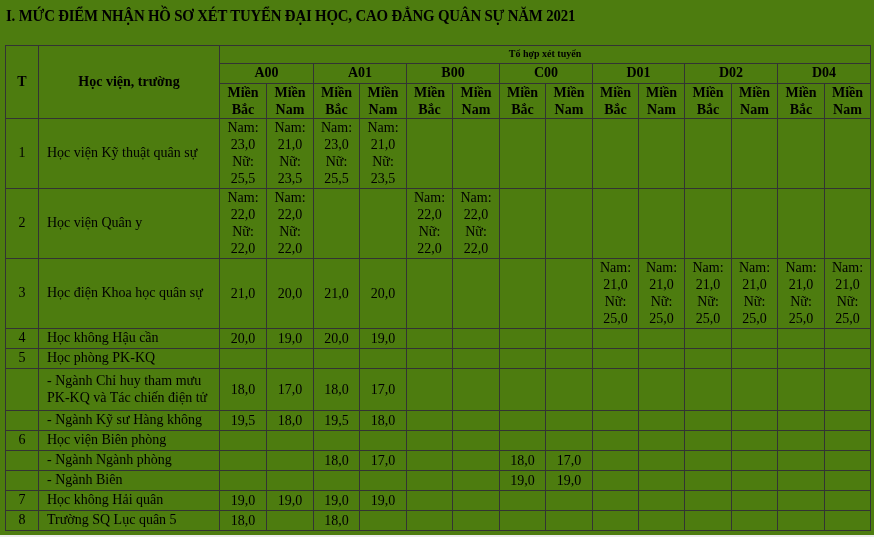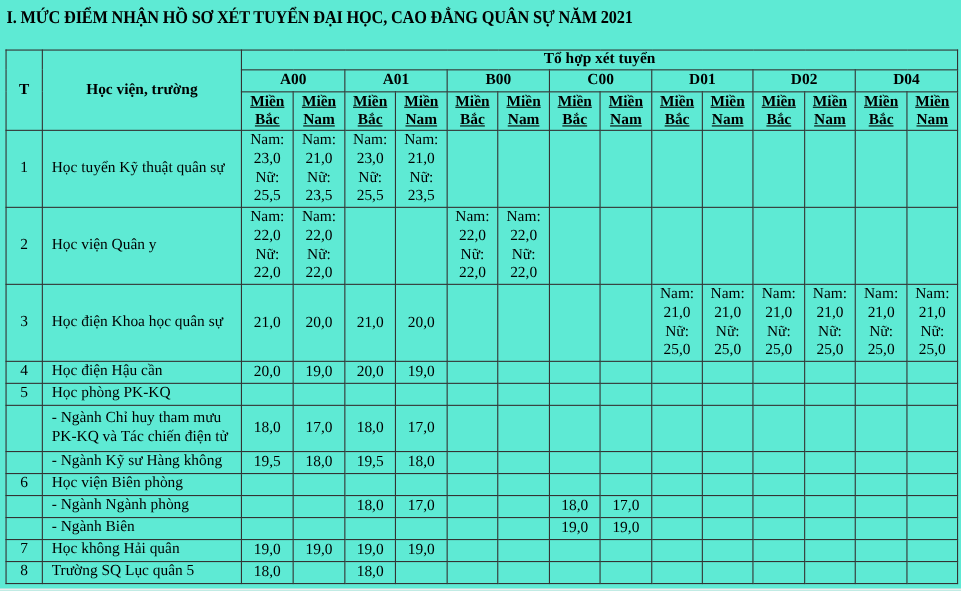--- a/index.html
+++ b/index.html
@@ -1,24 +1,24 @@
 <!DOCTYPE html>
 <html><head>
 <meta charset="utf-8">
 <style>
   html, body { margin:0; padding:0; }
   body { width:874px; height:537px; background:#ececec; position:relative; overflow:hidden; font-family:"Liberation Serif", serif; color:#000; }
-  .page { position:absolute; left:0; top:0; width:874px; height:535px; background:#5eead4; }
+  .page { position:absolute; left:0; top:0; width:874px; height:535px; background:#4d7c0f; }
   .title { position:absolute; left:6px; top:6px; font-size:16.5px; font-weight:bold; letter-spacing:-0.2px; transform:scaleX(0.9); transform-origin:left top; white-space:nowrap; }
   table { position:absolute; left:5px; top:45px; border-collapse:collapse; table-layout:fixed; width:866px; }
   td, th { border:1px solid #333; padding:0; text-align:center; vertical-align:middle; font-size:14px; line-height:16.5px; overflow:hidden; }
   th { font-weight:bold; }
-  th.hdr-group { height:16px; font-size:14px;margin-top:36px; }
+  th.hdr-group { height:16px; font-size:10px;margin-top:36px; }
   th.hdr-code { height:19px; }
-  th.hdr-sub { height:34px; line-height:16px;text-decoration:underline; }
+  th.hdr-sub { height:34px; line-height:16px; }
   td.name { text-align:left; padding-left:8px; white-space:nowrap; }
   td.name.wrap { white-space:normal; line-height:17px; }
   .cell-stack { display:block; line-height:17px; }
   tr.tall td { height:69px; }
   tr.mid td { height:41px; }
   tr.short td { height:19px; }
   td.val { padding-top:0; }
 </style>
 </head>
 <body>
@@ -115,21 +115,21 @@
           </th>
           <th class="hdr-sub">
             <span class="cell-stack">Miền</span>
             <span class="cell-stack">Nam</span>
           </th>
         </tr>
     </thead>
     <tbody id="tbody">
         <tr class="tall">
           <td>1</td>
-          <td class="name">Học tuyển Kỹ thuật quân sự</td>
+          <td class="name">Học viện Kỹ thuật quân sự</td>
           <td class="val">
             <span class="cell-stack">Nam:</span>
             <span class="cell-stack">23,0</span>
             <span class="cell-stack">Nữ:</span>
             <span class="cell-stack">25,5</span>
           </td>
           <td class="val">
             <span class="cell-stack">Nam:</span>
             <span class="cell-stack">21,0</span>
             <span class="cell-stack">Nữ:</span>
@@ -247,21 +247,21 @@
           </td>
           <td class="val">
             <span class="cell-stack">Nam:</span>
             <span class="cell-stack">21,0</span>
             <span class="cell-stack">Nữ:</span>
             <span class="cell-stack">25,0</span>
           </td>
         </tr>
         <tr class="short">
           <td>4</td>
-          <td class="name">Học điện Hậu cần</td>
+          <td class="name">Học không Hậu cần</td>
           <td class="val">
             <span class="cell-stack">20,0</span>
           </td>
           <td class="val">
             <span class="cell-stack">19,0</span>
           </td>
           <td class="val">
             <span class="cell-stack">20,0</span>
           </td>
           <td class="val">

